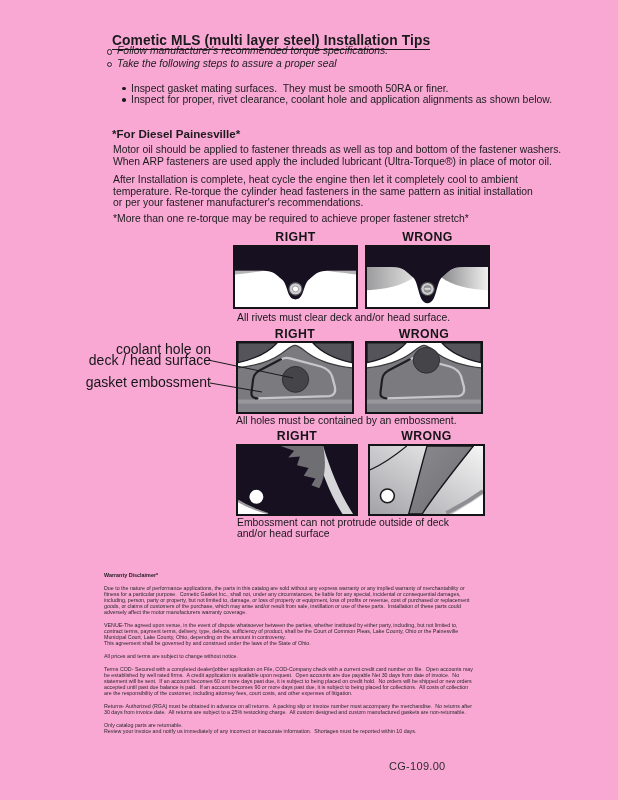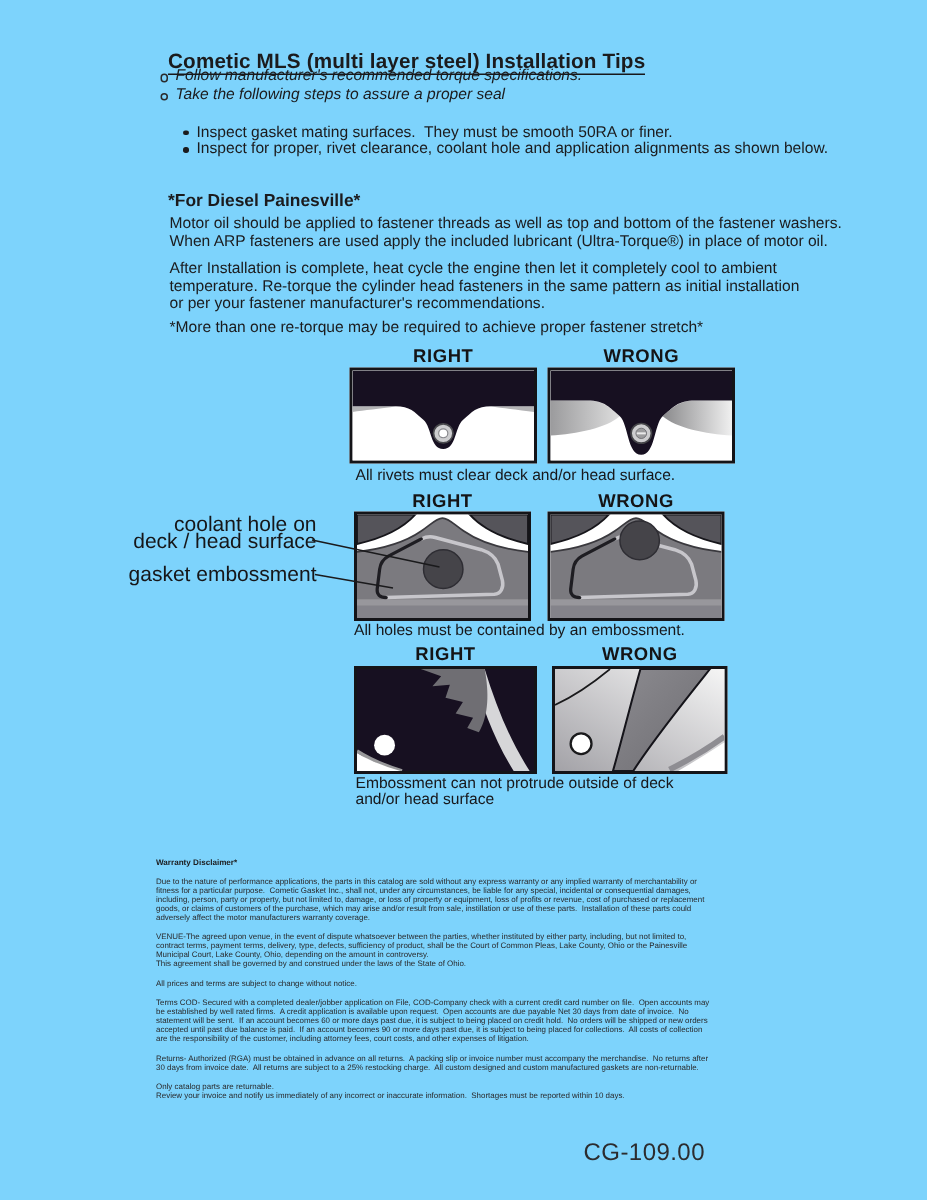--- a/index.html
+++ b/index.html
@@ -1,16 +1,16 @@
 <!DOCTYPE html>
 <html><head>
 <meta charset="utf-8">
 <style>
   html,body{margin:0;padding:0;background:#fff;}
-  .page{position:relative;width:618px;height:800px;background:#7dd3fc;overflow:hidden;
+  .page{position:relative;width:618px;height:800px;background:#f9a8d4;overflow:hidden;
         font-family:"Liberation Sans", sans-serif;color:#1b1b1d;}
   .abs{position:absolute;}
   .ml{white-space:pre-wrap;}
 
   .title{left:112px;top:24px;font-size:13.8px;font-weight:bold;letter-spacing:.1px;}
   .title .tt{display:inline-block;border-bottom:1.8px solid #17171a;padding-bottom:1px;}
 
   .tips{left:107px;top:45px;list-style:none;margin:0;padding:0;font-size:10.4px;}
   .tips li{position:relative;padding-left:10px;line-height:12.9px;font-style:italic;}
   .b-open{position:absolute;left:0;top:4.2px;width:3.4px;height:3.4px;border:1px solid #2a2a2c;border-radius:50%;}
@@ -29,21 +29,21 @@
 
   .ann{position:absolute;left:60px;width:151px;text-align:right;font-size:14px;line-height:10.8px;color:#161618;}
   .ann1{top:344px;} .ann2{top:377px;}
   .annlines{position:absolute;left:205px;top:352px;width:100px;height:45px;z-index:5;pointer-events:none;}
 
   .legal{position:absolute;left:104px;top:572px;width:822px;transform:scale(0.5);transform-origin:0 0;
          color:#28282a;font-size:10.6px;line-height:12px;}
   .legal h3{font-size:10.8px;margin:0 0 13px 0;color:#1c1c1e;}
   .legal p{margin:0 0 14px 0;}
 
-  .code{left:389px;top:760px;font-size:16px;letter-spacing:.3px;color:#2c2c2e;text-align:center;}
+  .code{left:389px;top:760px;font-size:11px;letter-spacing:.3px;color:#2c2c2e;text-align:center;}
 </style>
 </head>
 <body>
 
 <div class="page">
 
   <h1 class="abs title"><span class="tt">Cometic MLS (multi layer steel) Installation Tips</span></h1>
 
   <ul class="abs tips">
     <li><span class="b-open"></span><span class="ml">Follow manufacturer's recommended torque specifications.</span></li>

